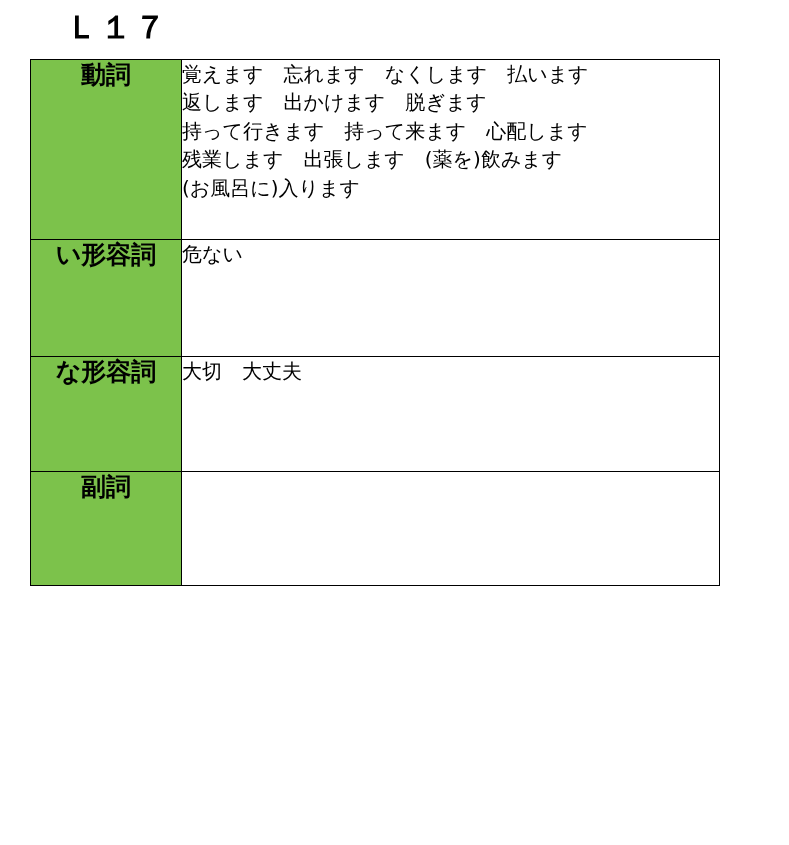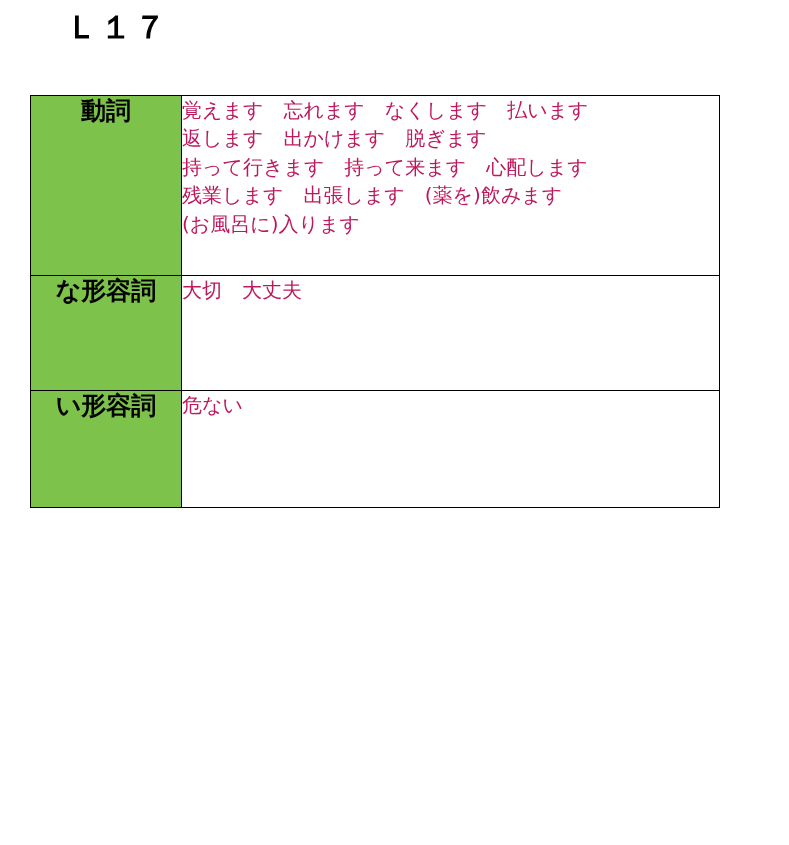--- a/index.html
+++ b/index.html
@@ -32,21 +32,20 @@
     font-family: "DejaVu Sans", "Liberation Sans", sans-serif;
     color: #000000;
   }
   table.vocab {
     position: absolute;
     left: 30px;
     top: 59px;
     width: 690px;
     border-collapse: collapse;
     table-layout: fixed;
-    margin-top: 36px;
   }
   table.vocab td {
     border: 1px solid #000000;
     vertical-align: top;
     padding: 0;
   }
   td.cat {
     width: 150px;
     background: #7cc24b;
     text-align: center;
@@ -57,21 +56,21 @@
     color: #000000;
     padding: 2px 0;
   }
   td.content {
     background: #ffffff;
     font-size: 20px;
     line-height: 1.42;
     padding: 6px 4px 6px 6px;
     white-space: pre-wrap;
     word-break: break-all;
-    color: #be185d;
+    color: #000000;
   }
   .cat-line { display: block; }
 </style>
 </head>
 <body>
 
 <div class="page">
 
   <div class="title">Ｌ１７</div>
 
@@ -82,33 +81,39 @@
         <td class="cat">
           <span class="cat-line">動詞</span>
         </td>
         <td class="content">覚えます　忘れます　なくします　払います
 返します　出かけます　脱ぎます
 持って行きます　持って来ます　心配します
 残業します　出張します　(薬を)飲みます
 (お風呂に)入ります</td>
       </tr>
 
+      <tr style="height:117px">
+        <td class="cat">
+          <span class="cat-line">い形容詞</span>
+        </td>
+        <td class="content">危ない</td>
+      </tr>
+
       <tr style="height:115px">
         <td class="cat">
           <span class="cat-line">な形容詞</span>
         </td>
         <td class="content">大切　大丈夫</td>
       </tr>
 
-      <tr style="height:117px">
+
+      <tr style="height:114px">
         <td class="cat">
-          <span class="cat-line">い形容詞</span>
+          <span class="cat-line">副詞</span>
         </td>
-        <td class="content">危ない</td>
+        <td class="content"></td>
       </tr>
-
-
 
 
     </tbody>
   </table>
 
 </div>
 
 </body></html>

